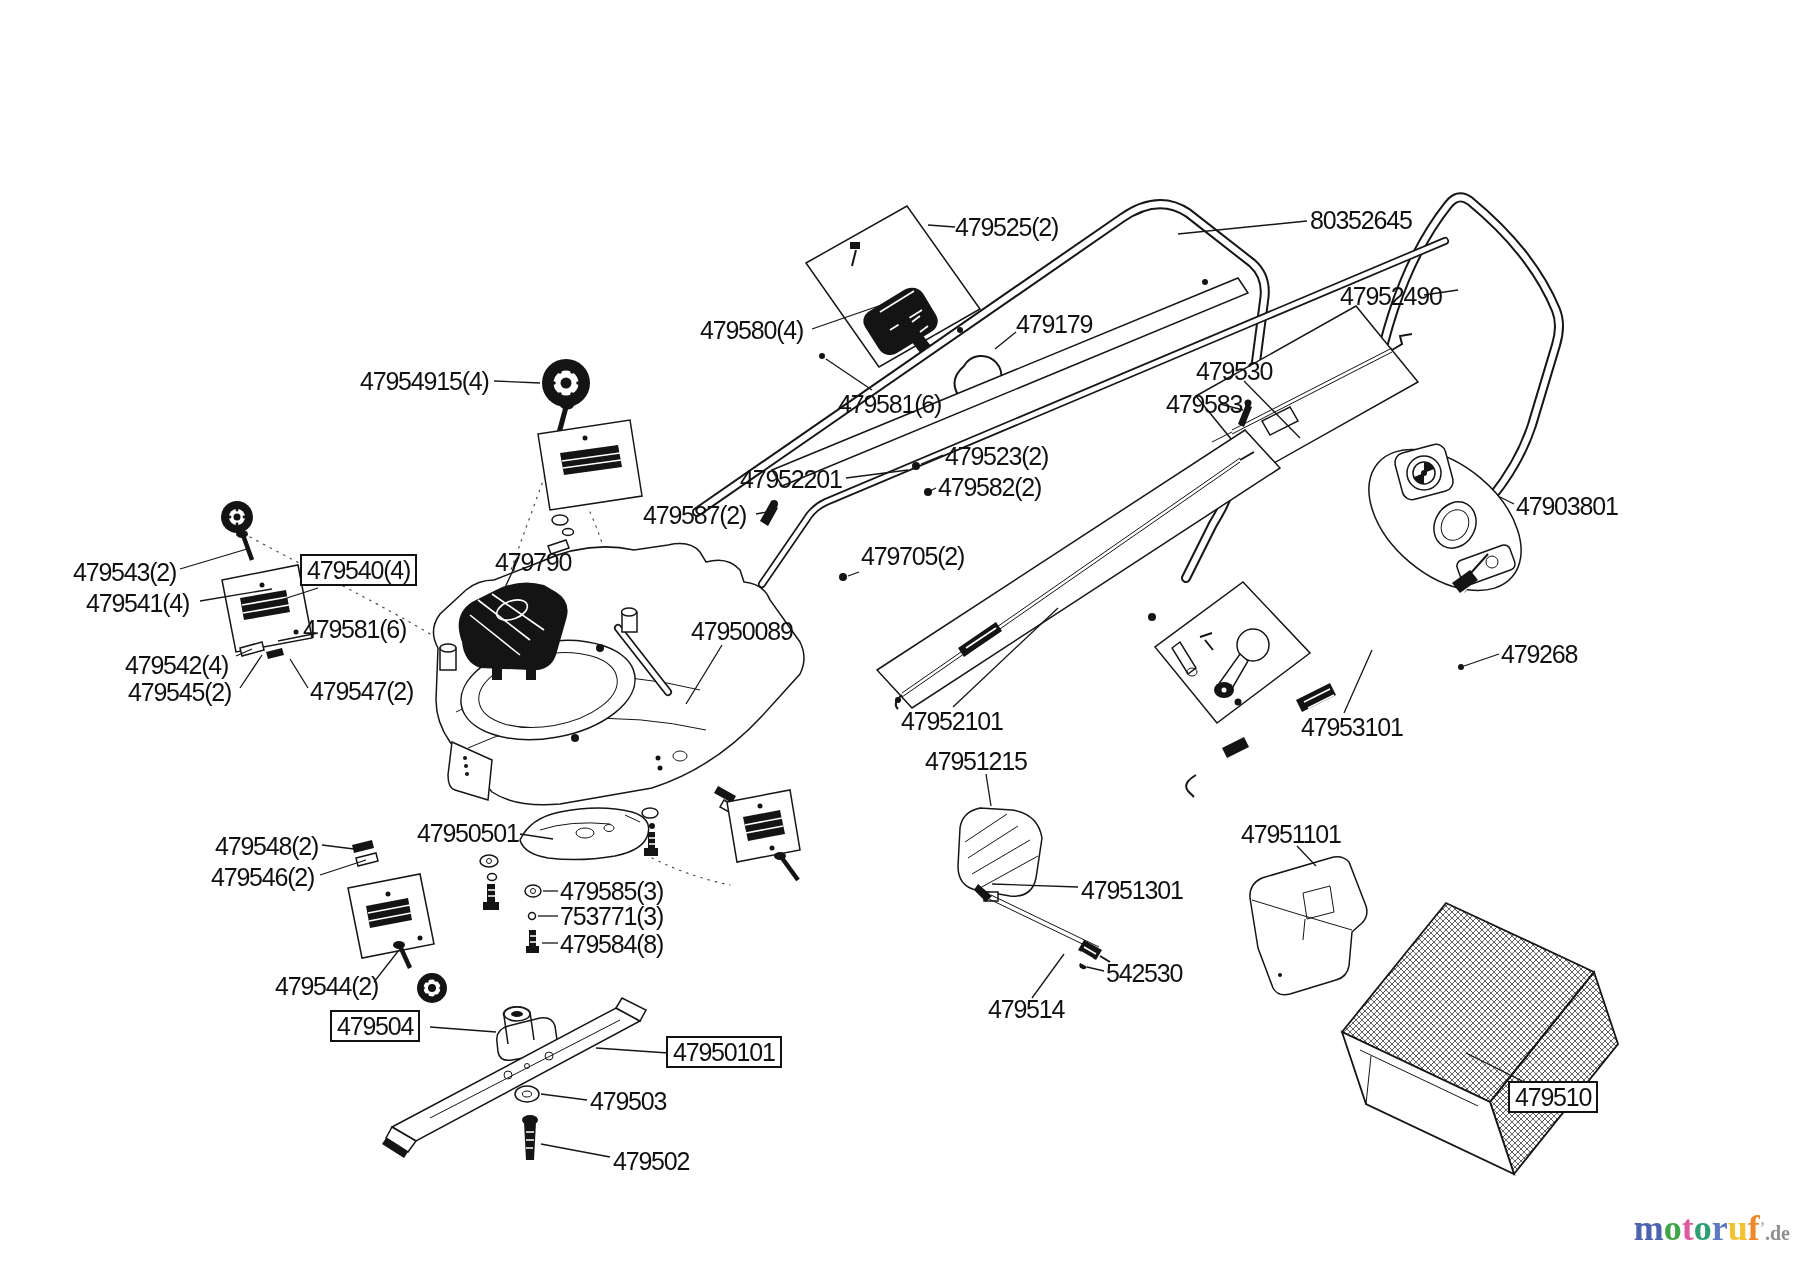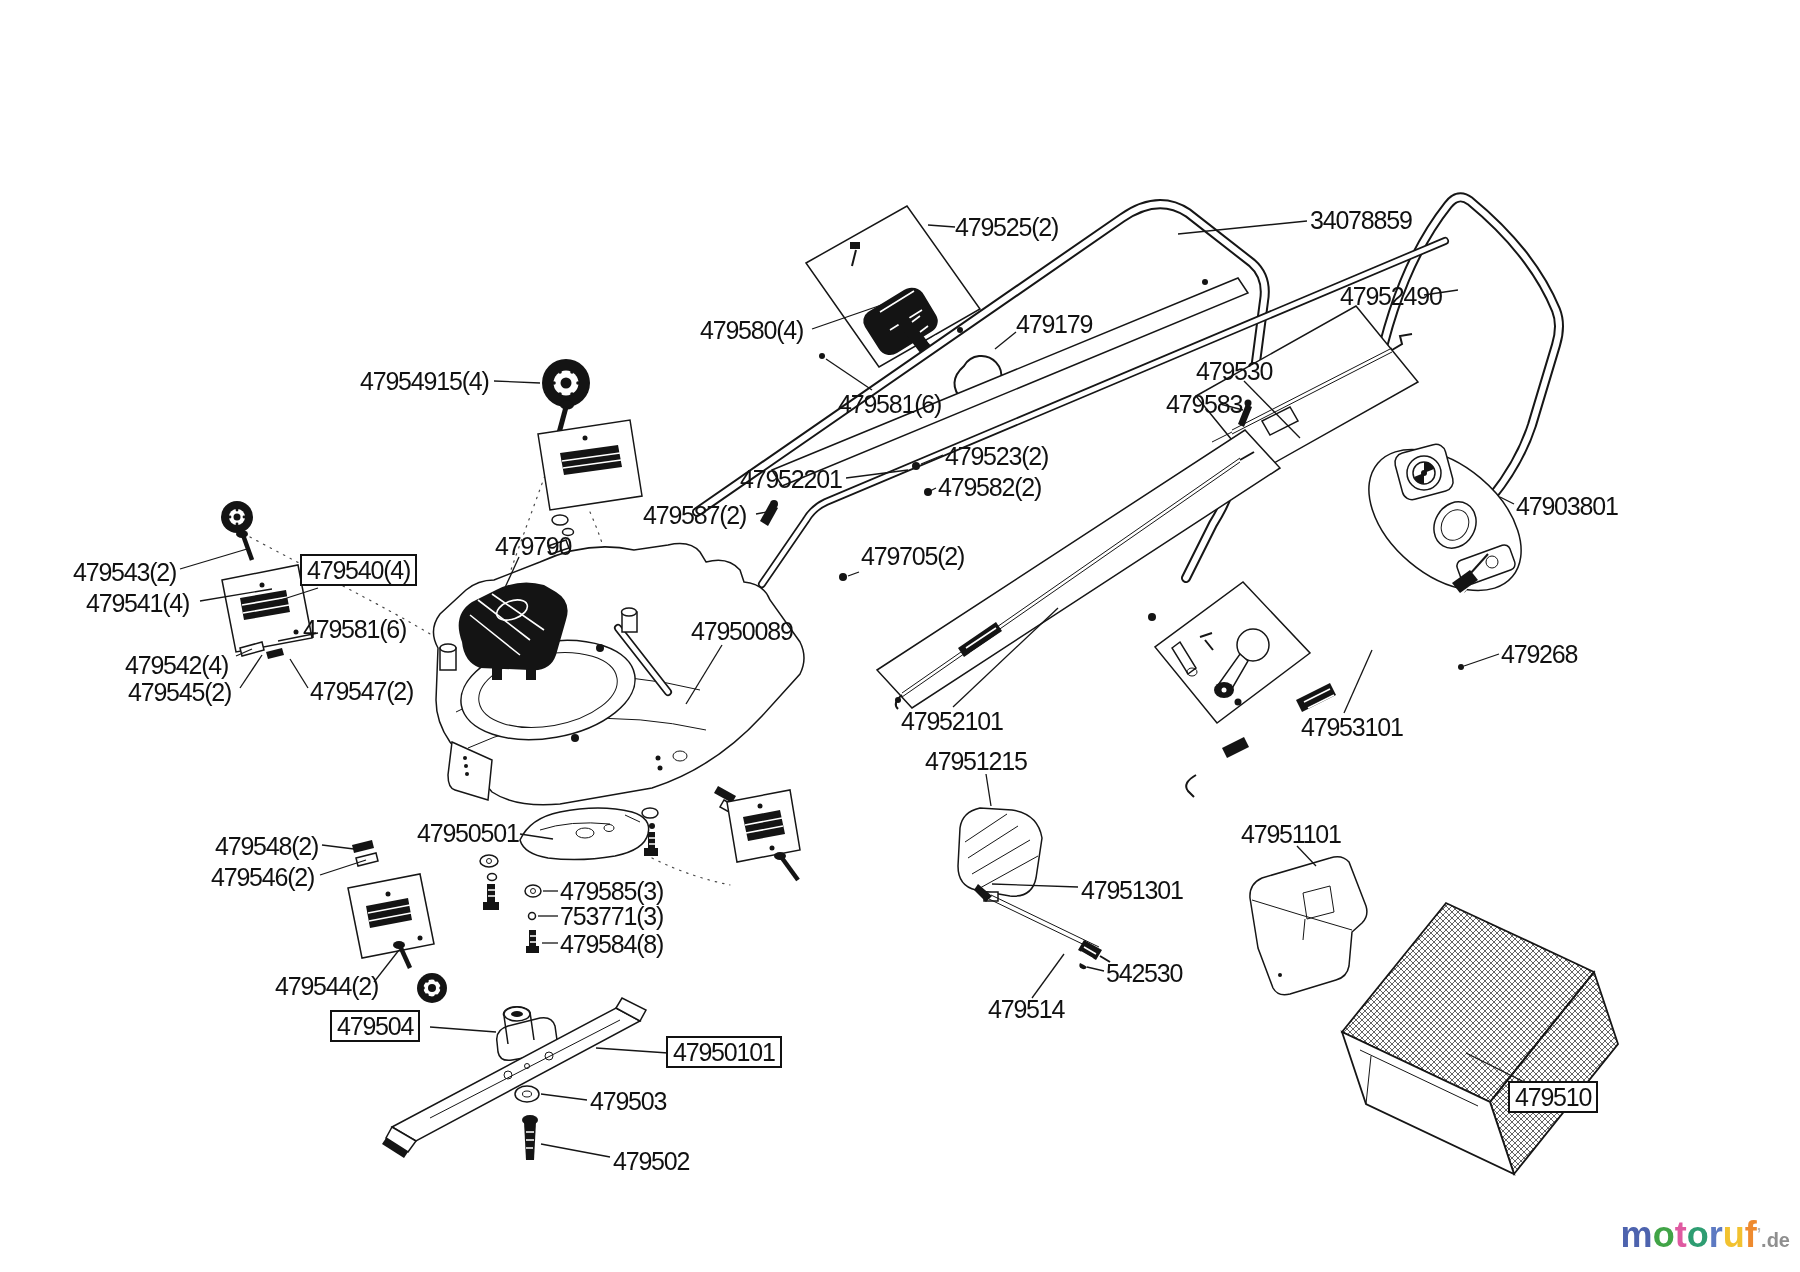--- a/index.html
+++ b/index.html
@@ -17,22 +17,22 @@
   .tube-o{fill:none;stroke:#161616;stroke-width:10;stroke-linecap:round;stroke-linejoin:round;}
   .tube-i{fill:none;stroke:#ffffff;stroke-width:6;stroke-linecap:round;stroke-linejoin:round;}
   .tubeo-s{fill:none;stroke:#161616;stroke-width:8;stroke-linecap:round;stroke-linejoin:round;}
   .tubei-s{fill:none;stroke:#ffffff;stroke-width:4.6;stroke-linecap:round;stroke-linejoin:round;}
   .dotted{stroke:#4a4a4a;stroke-width:1.2;fill:none;stroke-dasharray:1.5 6;stroke-linecap:round;}
   
   .plabel{position:absolute;font-size:25px;line-height:28px;letter-spacing:-1.2px;
           color:#111;white-space:nowrap;}
   .plabel.boxed{border:2px solid #111;padding:0 5px;background:#fff;}
   
-  .logo{position:absolute;right:10px;bottom:8px;font-family:Liberation Sans, sans-serif;
-        font-weight:bold;font-size:36px;line-height:48px;letter-spacing:0;}
+  .logo{position:absolute;right:10px;bottom:20px;font-family:Liberation Serif, serif;
+        font-weight:bold;font-size:36px;line-height:38px;letter-spacing:0;}
   .logo .mark{font-size:16px;vertical-align:top;}
   .logo .tld{font-size:20px;}
 </style>
 </head>
 <body>
 
 <div class="stage">
 
 <svg width="1800" height="1272" viewBox="0 0 1800 1272">
   <defs>
@@ -378,35 +378,35 @@
     <path class="ln" d="M587,1100 L541,1094"></path>
     <path class="ln" d="M610,1157 L541,1144"></path>
     <path class="ln" d="M1526,1083 L1466,1053"></path>
   </g>
 </svg>
 
 <div class="plabel" style="left:955px;top:213px">479525(2)</div>
 <div class="plabel" style="left:700px;top:316px">479580(4)</div>
 <div class="plabel" style="left:1016px;top:310px">479179</div>
 <div class="plabel" style="left:838px;top:390px">479581(6)</div>
-<div class="plabel" style="left:1310px;top:206px">34078859</div>
+<div class="plabel" style="left:1310px;top:206px">80352645</div>
 <div class="plabel" style="left:1340px;top:282px">47952490</div>
 <div class="plabel" style="left:1196px;top:357px">479530</div>
 <div class="plabel" style="left:1166px;top:390px">479583</div>
 <div class="plabel" style="left:360px;top:367px">47954915(4)</div>
 <div class="plabel" style="left:740px;top:465px">47952201</div>
 <div class="plabel" style="left:945px;top:442px">479523(2)</div>
 <div class="plabel" style="left:938px;top:473px">479582(2)</div>
 <div class="plabel" style="left:643px;top:501px">479587(2)</div>
 <div class="plabel" style="left:861px;top:542px">479705(2)</div>
 <div class="plabel" style="left:1516px;top:492px">47903801</div>
 <div class="plabel" style="left:73px;top:558px">479543(2)</div>
 <div class="plabel boxed" style="left:300px;top:554px">479540(4)</div>
 <div class="plabel" style="left:86px;top:589px">479541(4)</div>
-<div class="plabel" style="left:495px;top:532px">479790</div>
+<div class="plabel" style="left:495px;top:548px">479790</div>
 <div class="plabel" style="left:303px;top:615px">479581(6)</div>
 <div class="plabel" style="left:125px;top:651px">479542(4)</div>
 <div class="plabel" style="left:128px;top:678px">479545(2)</div>
 <div class="plabel" style="left:310px;top:677px">479547(2)</div>
 <div class="plabel" style="left:691px;top:617px">47950089</div>
 <div class="plabel" style="left:1501px;top:640px">479268</div>
 <div class="plabel" style="left:901px;top:707px">47952101</div>
 <div class="plabel" style="left:1301px;top:713px">47953101</div>
 <div class="plabel" style="left:925px;top:747px">47951215</div>
 <div class="plabel" style="left:215px;top:832px">479548(2)</div>

